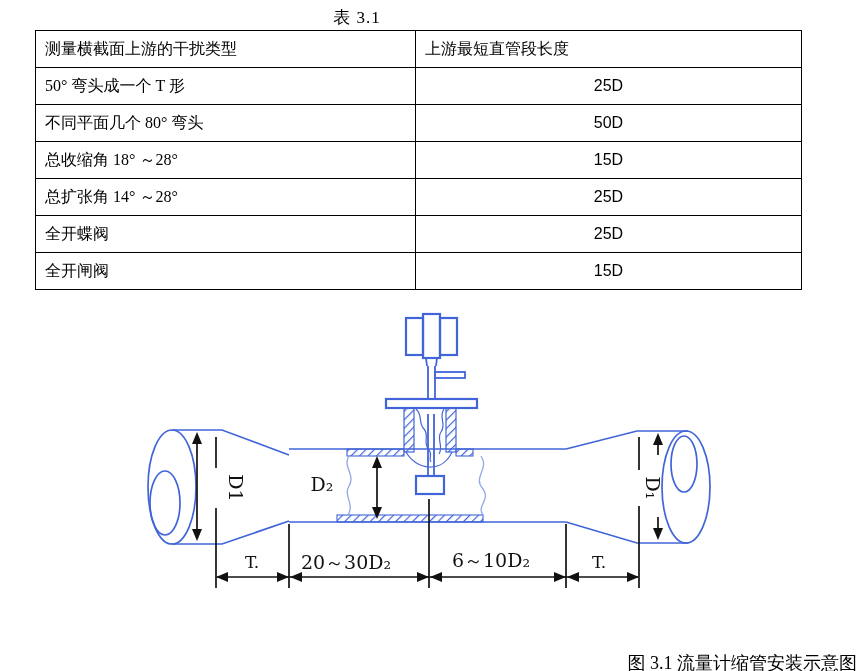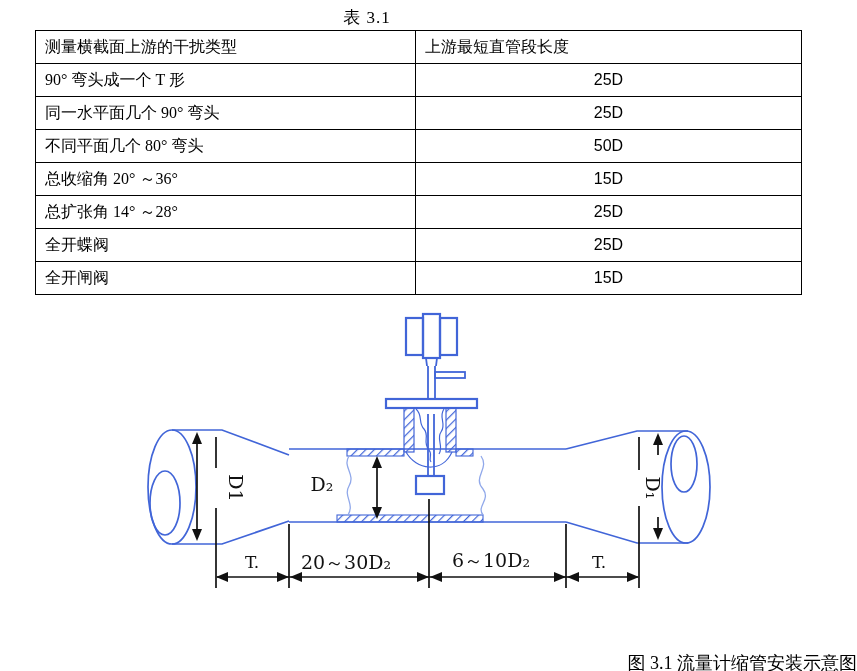--- a/index.html
+++ b/index.html
@@ -2,21 +2,21 @@
 <html><head>
 <meta charset="utf-8">
 <style>
   html,body{margin:0;padding:0;background:#fff;}
   #page{
     position:relative;width:857px;height:671px;background:#fff;overflow:hidden;
     font-family:"Liberation Serif","DejaVu Serif",serif;color:#000;
   }
   #tbl-title{
     position:absolute;top:6px;left:0;width:714px;text-align:center;
-    font-size:17px;letter-spacing:1px;padding-left:10px;
+    font-size:17px;letter-spacing:1px;
   }
   table.spec{
     position:absolute;left:35px;top:30px;width:766px;height:260px;
     border-collapse:collapse;table-layout:fixed;font-size:16px;border-radius:15px;
   }
   table.spec td{
     border:1.5px solid #000;height:32px;padding:0 0 0 9px;vertical-align:middle;
     overflow:hidden;white-space:nowrap;
   }
   table.spec col.c1{width:380px;}
@@ -41,33 +41,29 @@
     <colgroup>
         <col class="c1">
         <col class="c2">
       </colgroup>
     <tbody>
       <tr>
         <td>测量横截面上游的干扰类型</td>
         <td>上游最短直管段长度</td>
       </tr>
       <tr>
-        <td>90° 弯头成一个 T 形</td>
-        <td class="val">25D</td>
-      </tr>
-      <tr>
-        <td>同一水平面几个 90° 弯头</td>
+        <td>50° 弯头成一个 T 形</td>
         <td class="val">25D</td>
       </tr>
       <tr>
         <td>不同平面几个 80° 弯头</td>
         <td class="val">50D</td>
       </tr>
       <tr>
-        <td>总收缩角 20° ～36°</td>
+        <td>总收缩角 18° ～28°</td>
         <td class="val">15D</td>
       </tr>
       <tr>
         <td>总扩张角 14° ～28°</td>
         <td class="val">25D</td>
       </tr>
       <tr>
         <td>全开蝶阀</td>
         <td class="val">25D</td>
       </tr>

